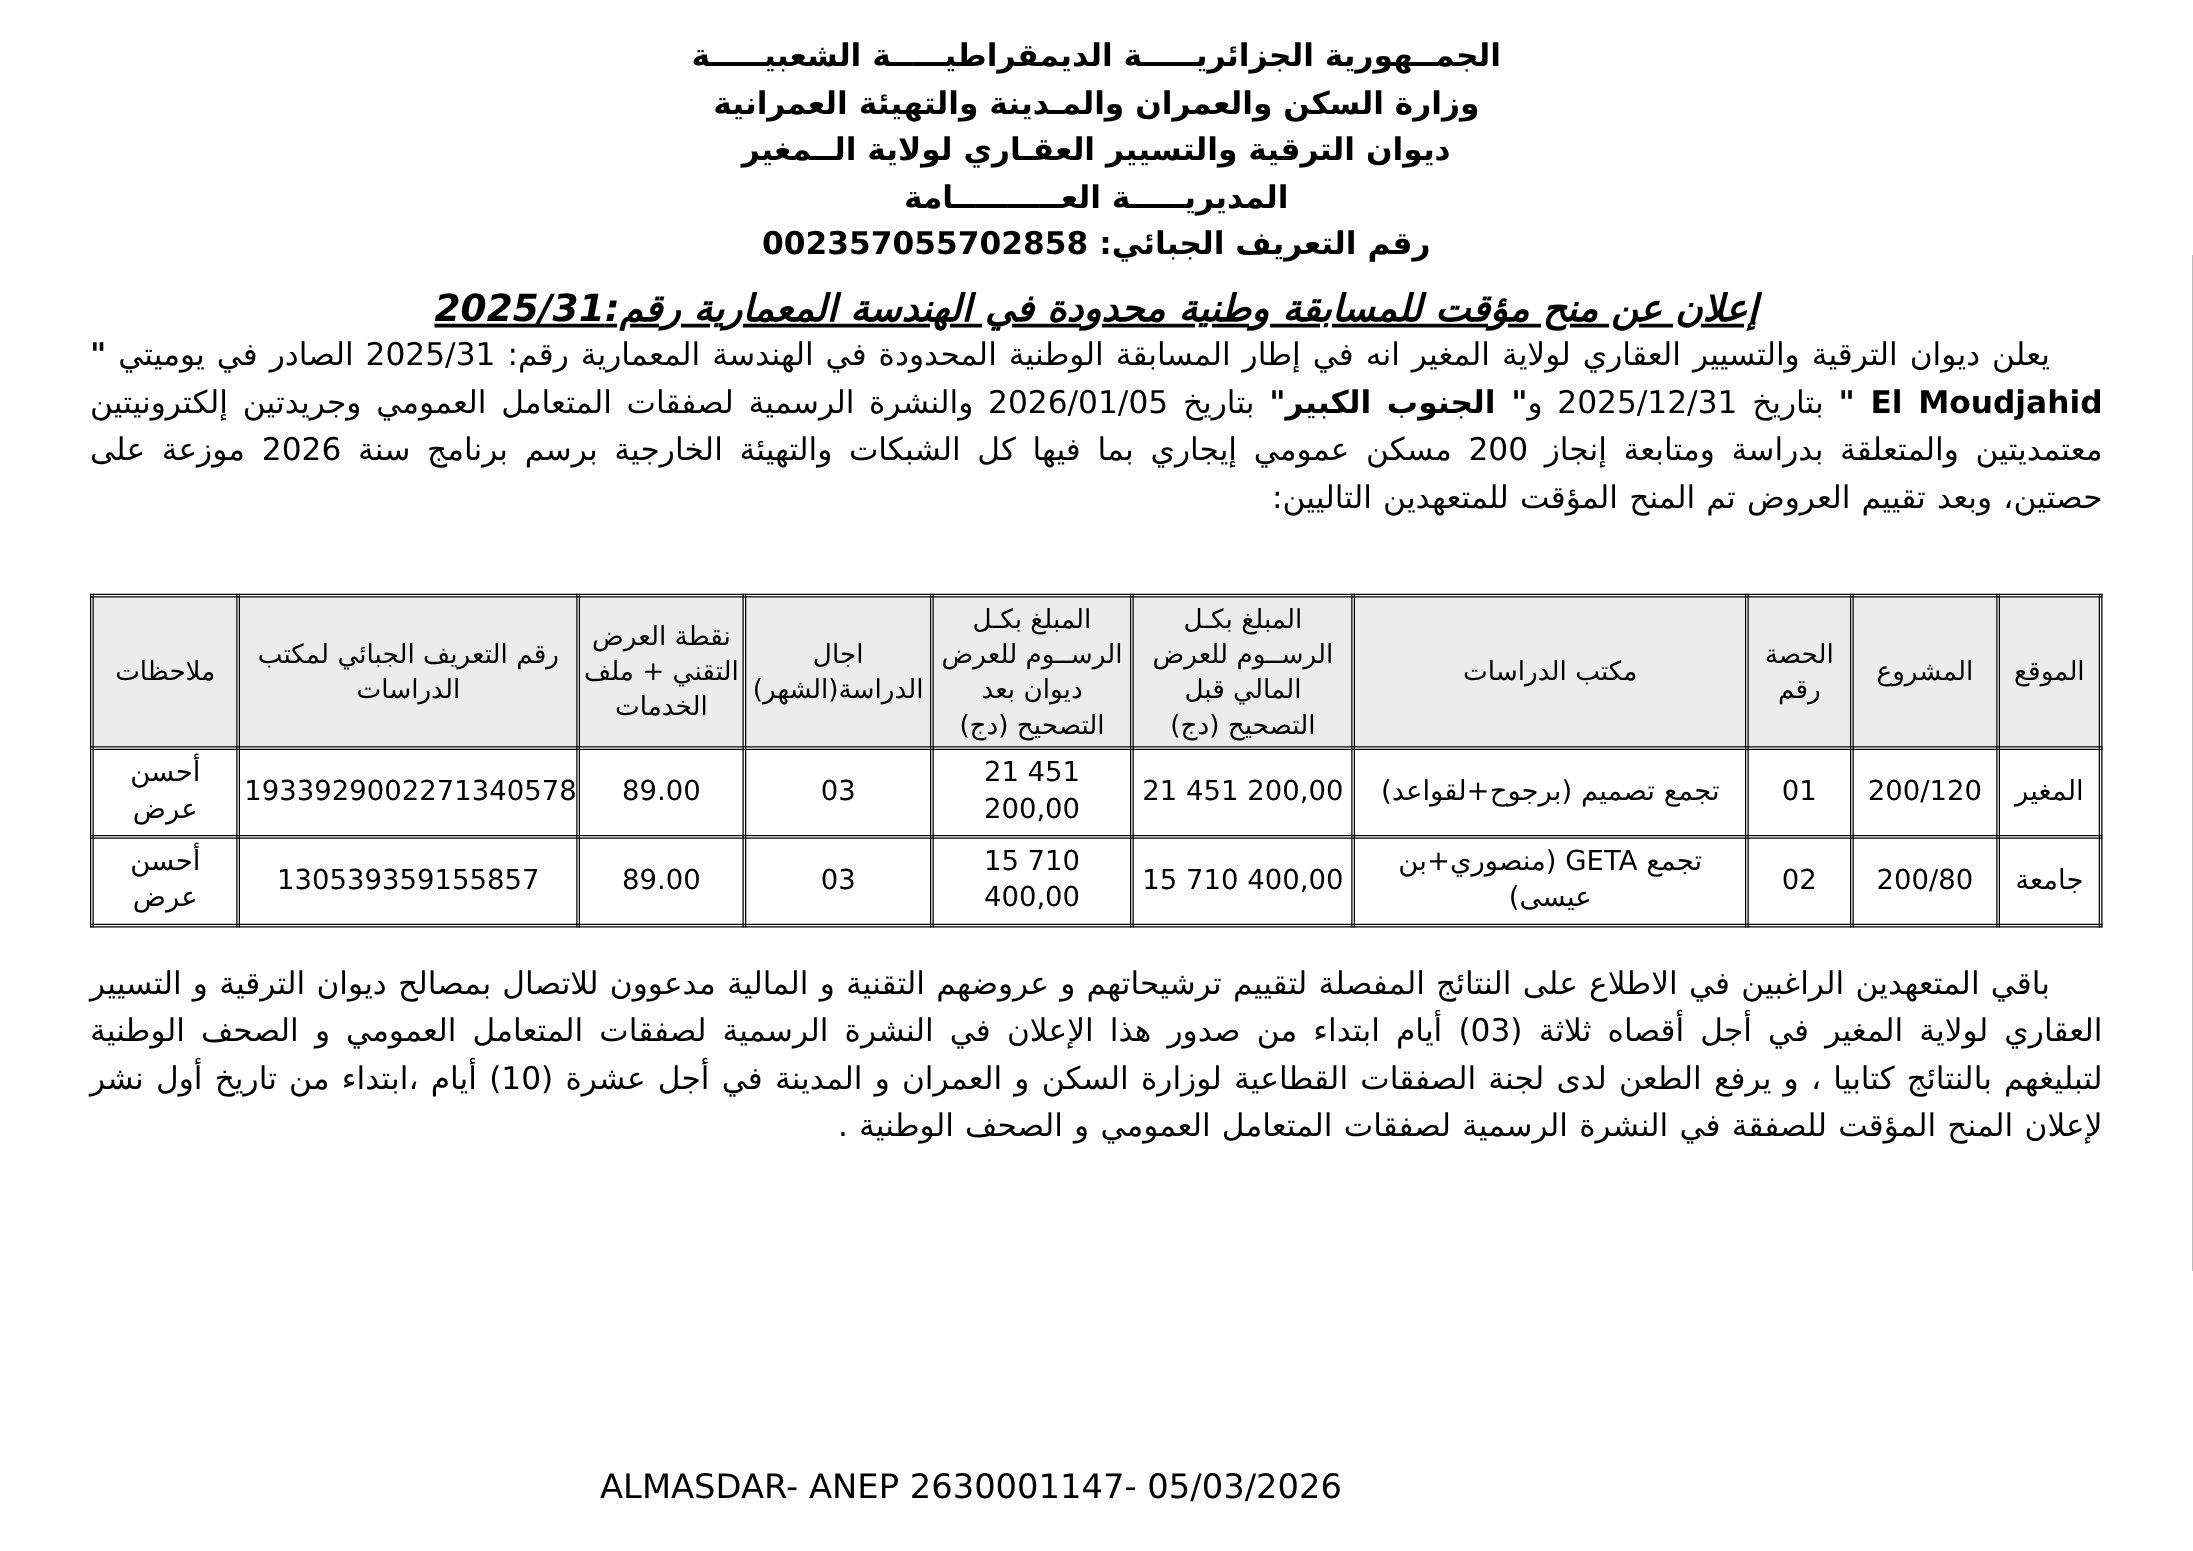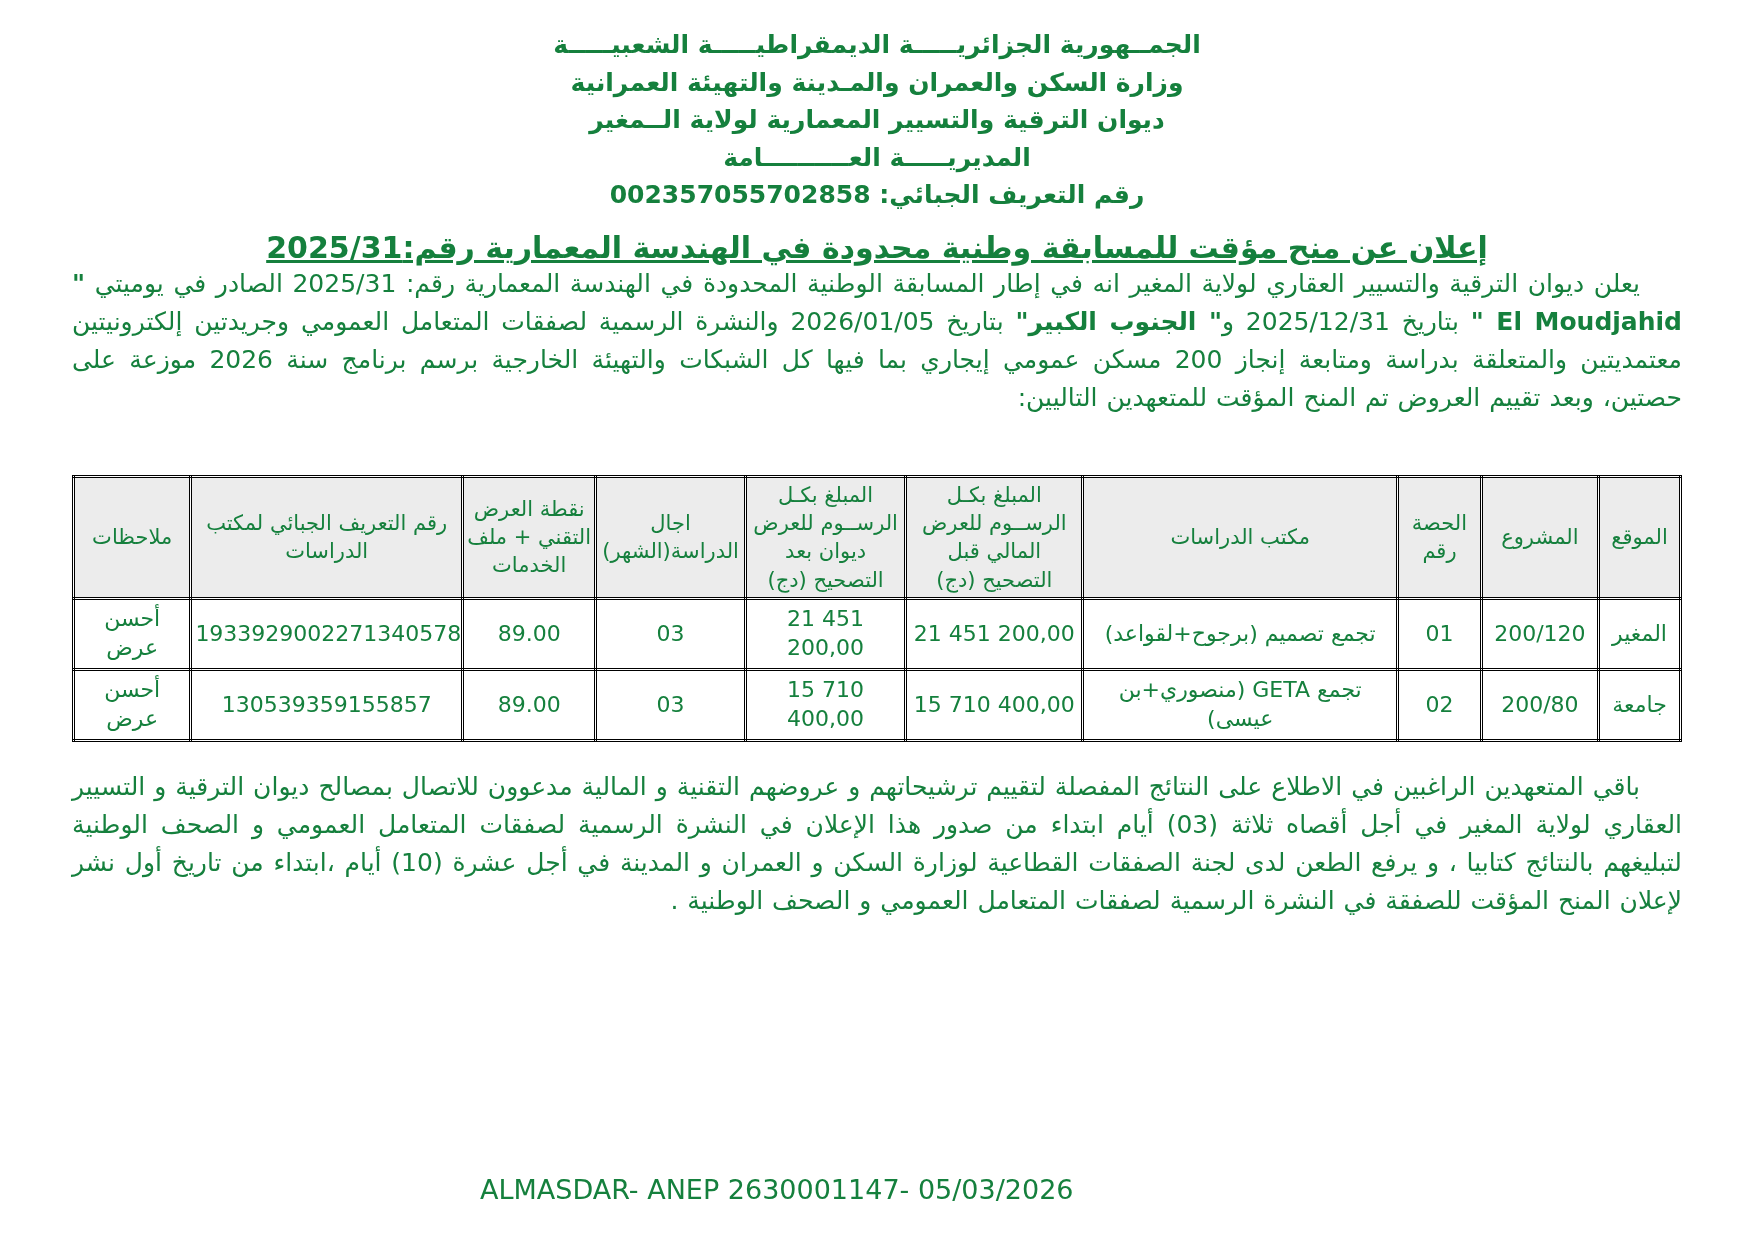--- a/index.html
+++ b/index.html
@@ -1,26 +1,26 @@
 <!DOCTYPE html>
 <html lang="ar"><head>
 <meta charset="utf-8">
 <style>
   html,body { margin:0; padding:0; background:#888; }
   .page {
-    width:1754px; height:1241px; background:#ffffff; color:#15803d;
+    width:1754px; height:1241px; background:#ffffff; color:#000000;
     font-family:"DejaVu Sans", sans-serif;
     box-sizing:border-box; padding:26px 72px 20px 72px;
     position:relative; margin:0 auto; overflow:hidden;
   }
   .rtl { direction:rtl; }
   .doc-header { text-align:center; font-weight:bold; font-size:25px; line-height:1.5; }
   .doc-header .hline { margin:0; }
   .doc-title { text-align:center; font-weight:bold; font-size:30px; margin-top:16px; }
-  .doc-title .underlined { text-decoration:underline; }
+  .doc-title .underlined { text-decoration:underline;font-style:italic; }
   .body-par {
     font-size:25px; line-height:1.52; text-align:justify; text-indent:42px;
     margin:0; word-spacing:1px;
   }
   .par1 { margin-top:18px; }
   .par2 { margin-top:0; }
   .awards-table {
     width:100%; border-collapse:collapse; direction:rtl; margin-top:58px;
     table-layout:fixed;
   }
@@ -40,21 +40,21 @@
   }
 </style>
 </head>
 <body>
 
 <div class="page">
 
   <div class="doc-header rtl">
     <p class="hline">الجمــهورية الجزائريـــــة الديمقراطيـــــة الشعبيـــــة</p>
     <p class="hline">وزارة السكن والعمران والمـدينة والتهيئة العمرانية</p>
-    <p class="hline">ديوان الترقية والتسيير المعمارية لولاية الــمغير</p>
+    <p class="hline">ديوان الترقية والتسيير العقـاري لولاية الــمغير</p>
     <p class="hline">المديريـــــة العــــــــــامة</p>
     <p class="hline">رقم التعريف الجبائي: 002357055702858</p>
   </div>
 
   <div class="doc-title rtl">
     <span class="underlined">إعلان عن منح مؤقت للمسابقة وطنية محدودة في الهندسة المعمارية رقم:2025/31</span>
   </div>
 
 
   <p class="body-par rtl par2"><span>يعلن ديوان الترقية والتسيير العقاري لولاية المغير انه في إطار المسابقة الوطنية المحدودة في الهندسة المعمارية رقم: 2025/31 الصادر في يوميتي </span><b>" El Moudjahid "</b><span> بتاريخ 2025/12/31 و</span><b>" الجنوب الكبير"</b><span> بتاريخ 2026/01/05 والنشرة الرسمية لصفقات المتعامل العمومي وجريدتين إلكترونيتين معتمديتين والمتعلقة بدراسة ومتابعة إنجاز 200 مسكن عمومي إيجاري بما فيها كل الشبكات والتهيئة الخارجية برسم برنامج سنة 2026 موزعة على حصتين،  وبعد تقييم العروض تم المنح المؤقت للمتعهدين التاليين:</span></p>

